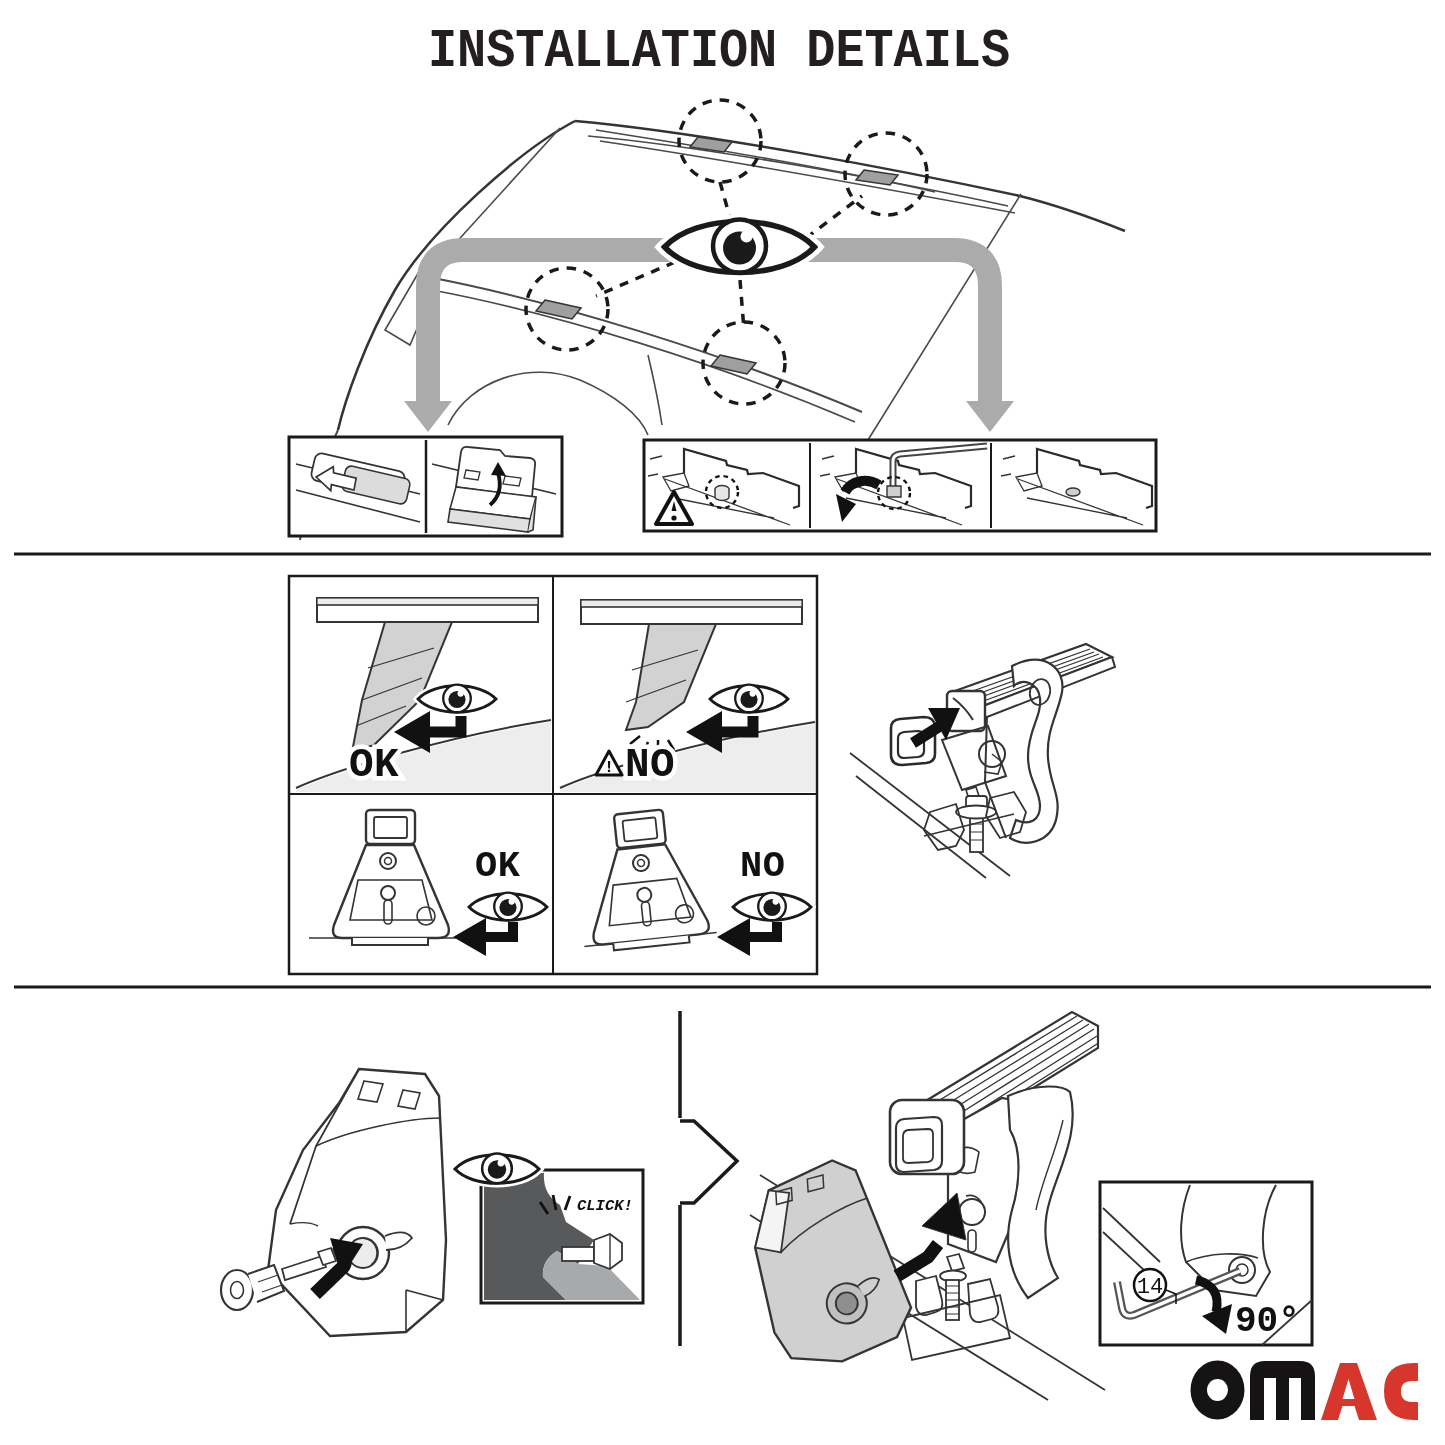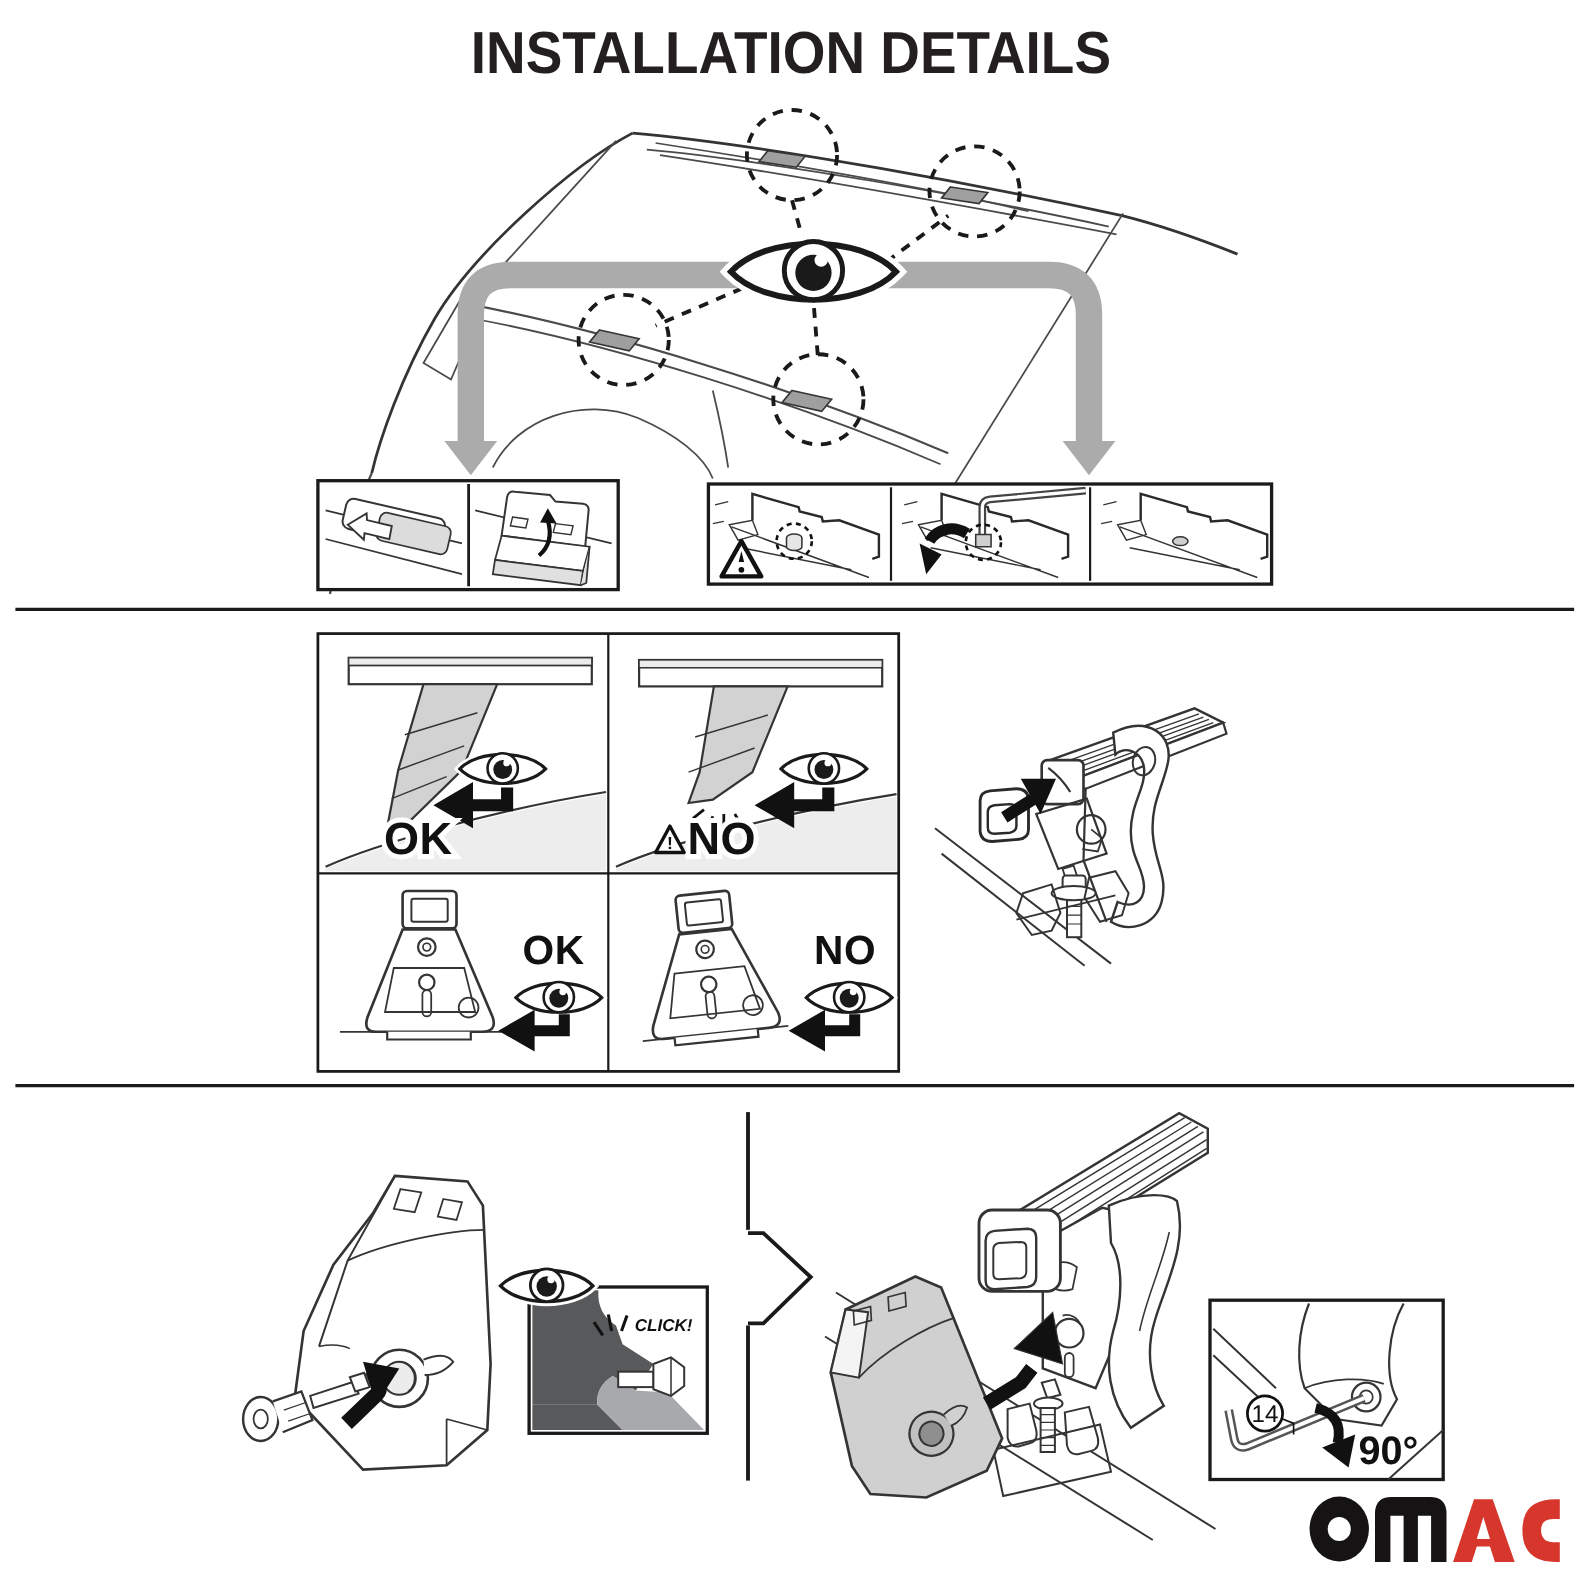--- a/index.html
+++ b/index.html
@@ -1,16 +1,16 @@
 <!DOCTYPE html>
 <html><head>
 <meta charset="utf-8">
 <style>
 html,body{margin:0;padding:0;background:#fff;}
-#page{width:1162px;height:1445px;position:relative;font-family:Liberation Sans, sans-serif;}
+#page{width:1162px;height:1445px;position:relative;font-family:Liberation Mono, monospace;}
 svg{display:block;}
 </style>
 </head>
 <body>
 <div id="page">
 <svg width="1445" height="1445" viewBox="0 0 1445 1445" xmlns="http://www.w3.org/2000/svg">
 <defs>
 <g id="eye">
   <path d="M -75,0 C -43,-34 43,-34 75,0 C 43,34 -43,34 -75,0 Z" fill="#fff" stroke="#fff" stroke-width="15"></path>
   <path d="M -75,0 C -43,-34 43,-34 75,0 C 43,34 -43,34 -75,0 Z" fill="#fff" stroke="#1a1a1a" stroke-width="5.5"></path>

